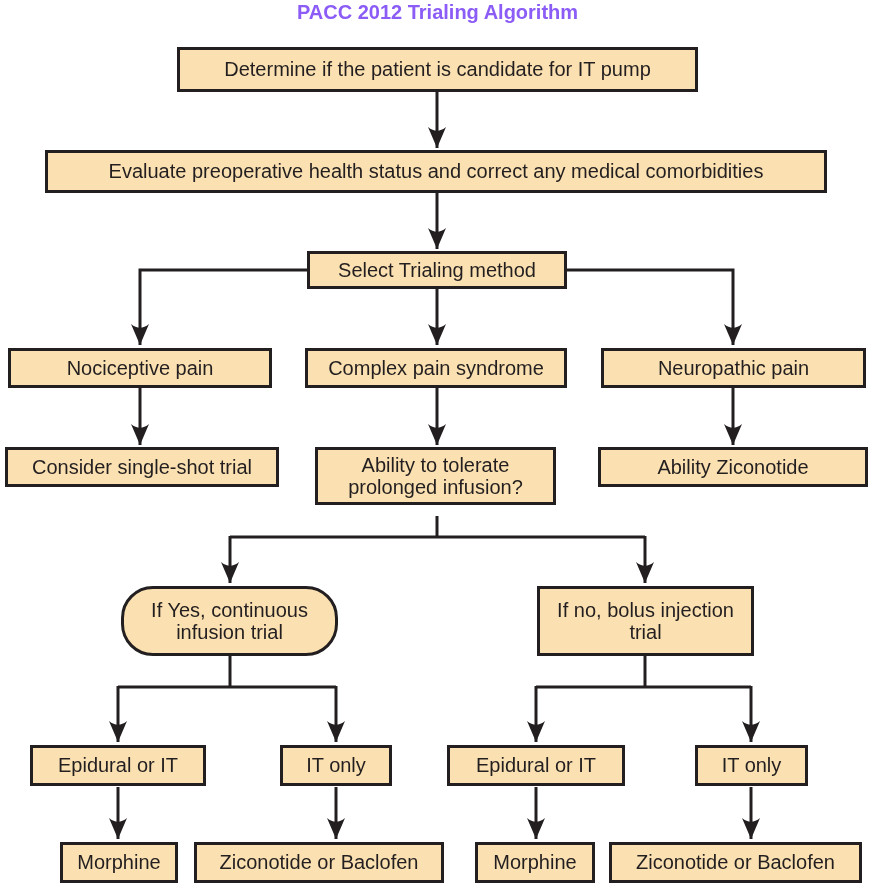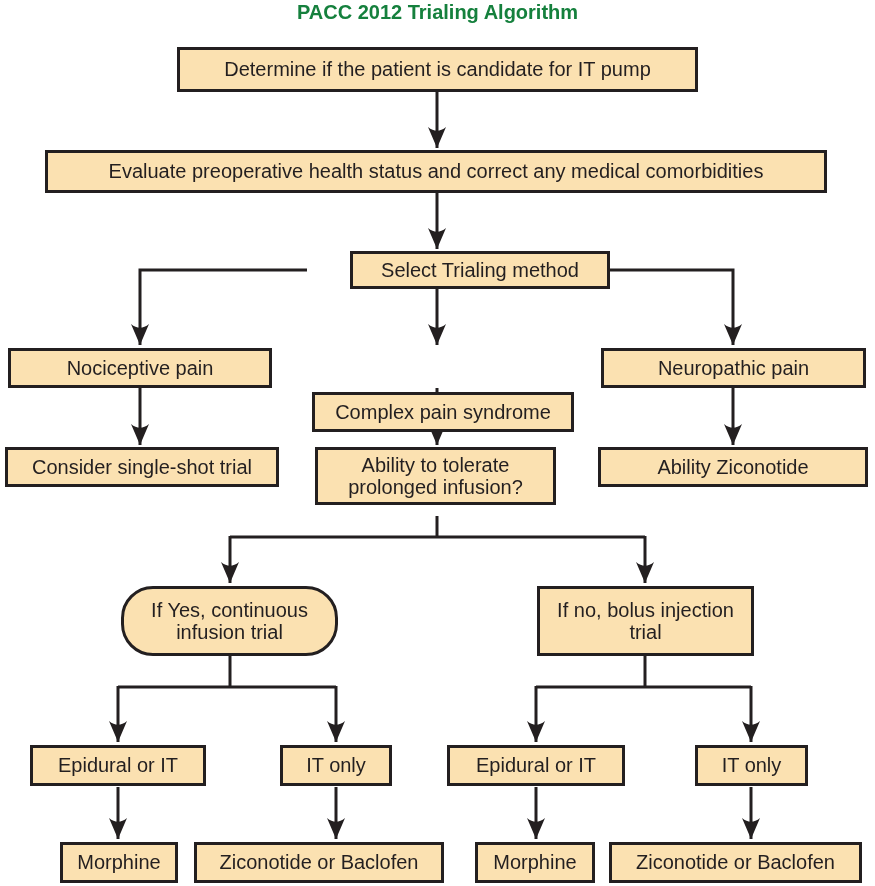--- a/index.html
+++ b/index.html
@@ -17,21 +17,21 @@
     overflow: hidden;
   }
   .figure-title {
     position: absolute;
     top: 1px;
     left: 0;
     width: 100%;
     text-align: center;
     font-size: 20px;
     font-weight: bold;
-    color: #15803d;
+    color: #8b5cf6;
   }
   .wires {
     position: absolute;
     top: 0;
     left: 0;
     pointer-events: none;
   }
   .node {
     position: absolute;
     box-sizing: border-box;
@@ -41,23 +41,23 @@
     align-items: center;
     justify-content: center;
     text-align: center;
     font-size: 20px;
     line-height: 1.12;
     padding: 2px 5px;
   }
   
   .n-determine   { left:177px; top:47px;  width:521px; height:45px; }
   .n-evaluate    { left:45px;  top:150px; width:782px; height:43px; }
-  .n-select      { left:307px; top:251px; width:260px; height:38px;margin-left:43px; }
+  .n-select      { left:307px; top:251px; width:260px; height:38px; }
   .n-nociceptive { left:8px;   top:348px; width:264px; height:40px; }
-  .n-complex     { left:312px; top:348px; width:262px; height:40px;margin-top:44px; }
+  .n-complex     { left:305px; top:348px; width:262px; height:40px; }
   .n-neuropathic { left:601px; top:348px; width:265px; height:40px; }
   .n-singleshot  { left:5px;   top:447px; width:274px; height:40px; }
   .n-ability     { left:315px; top:447px; width:241px; height:58px; }
   .n-ziconotide  { left:598px; top:447px; width:270px; height:40px; }
   .n-ifyes       { left:121px; top:586px; width:217px; height:70px;border-radius:32px; }
   .n-ifno        { left:537px; top:586px; width:217px; height:70px; }
   .n-epidural-l  { left:30px;  top:745px; width:176px; height:41px; }
   .n-itonly-l    { left:280px; top:745px; width:112px; height:41px; }
   .n-epidural-r  { left:447px; top:745px; width:178px; height:41px; }
   .n-itonly-r    { left:695px; top:745px; width:113px; height:41px; }

